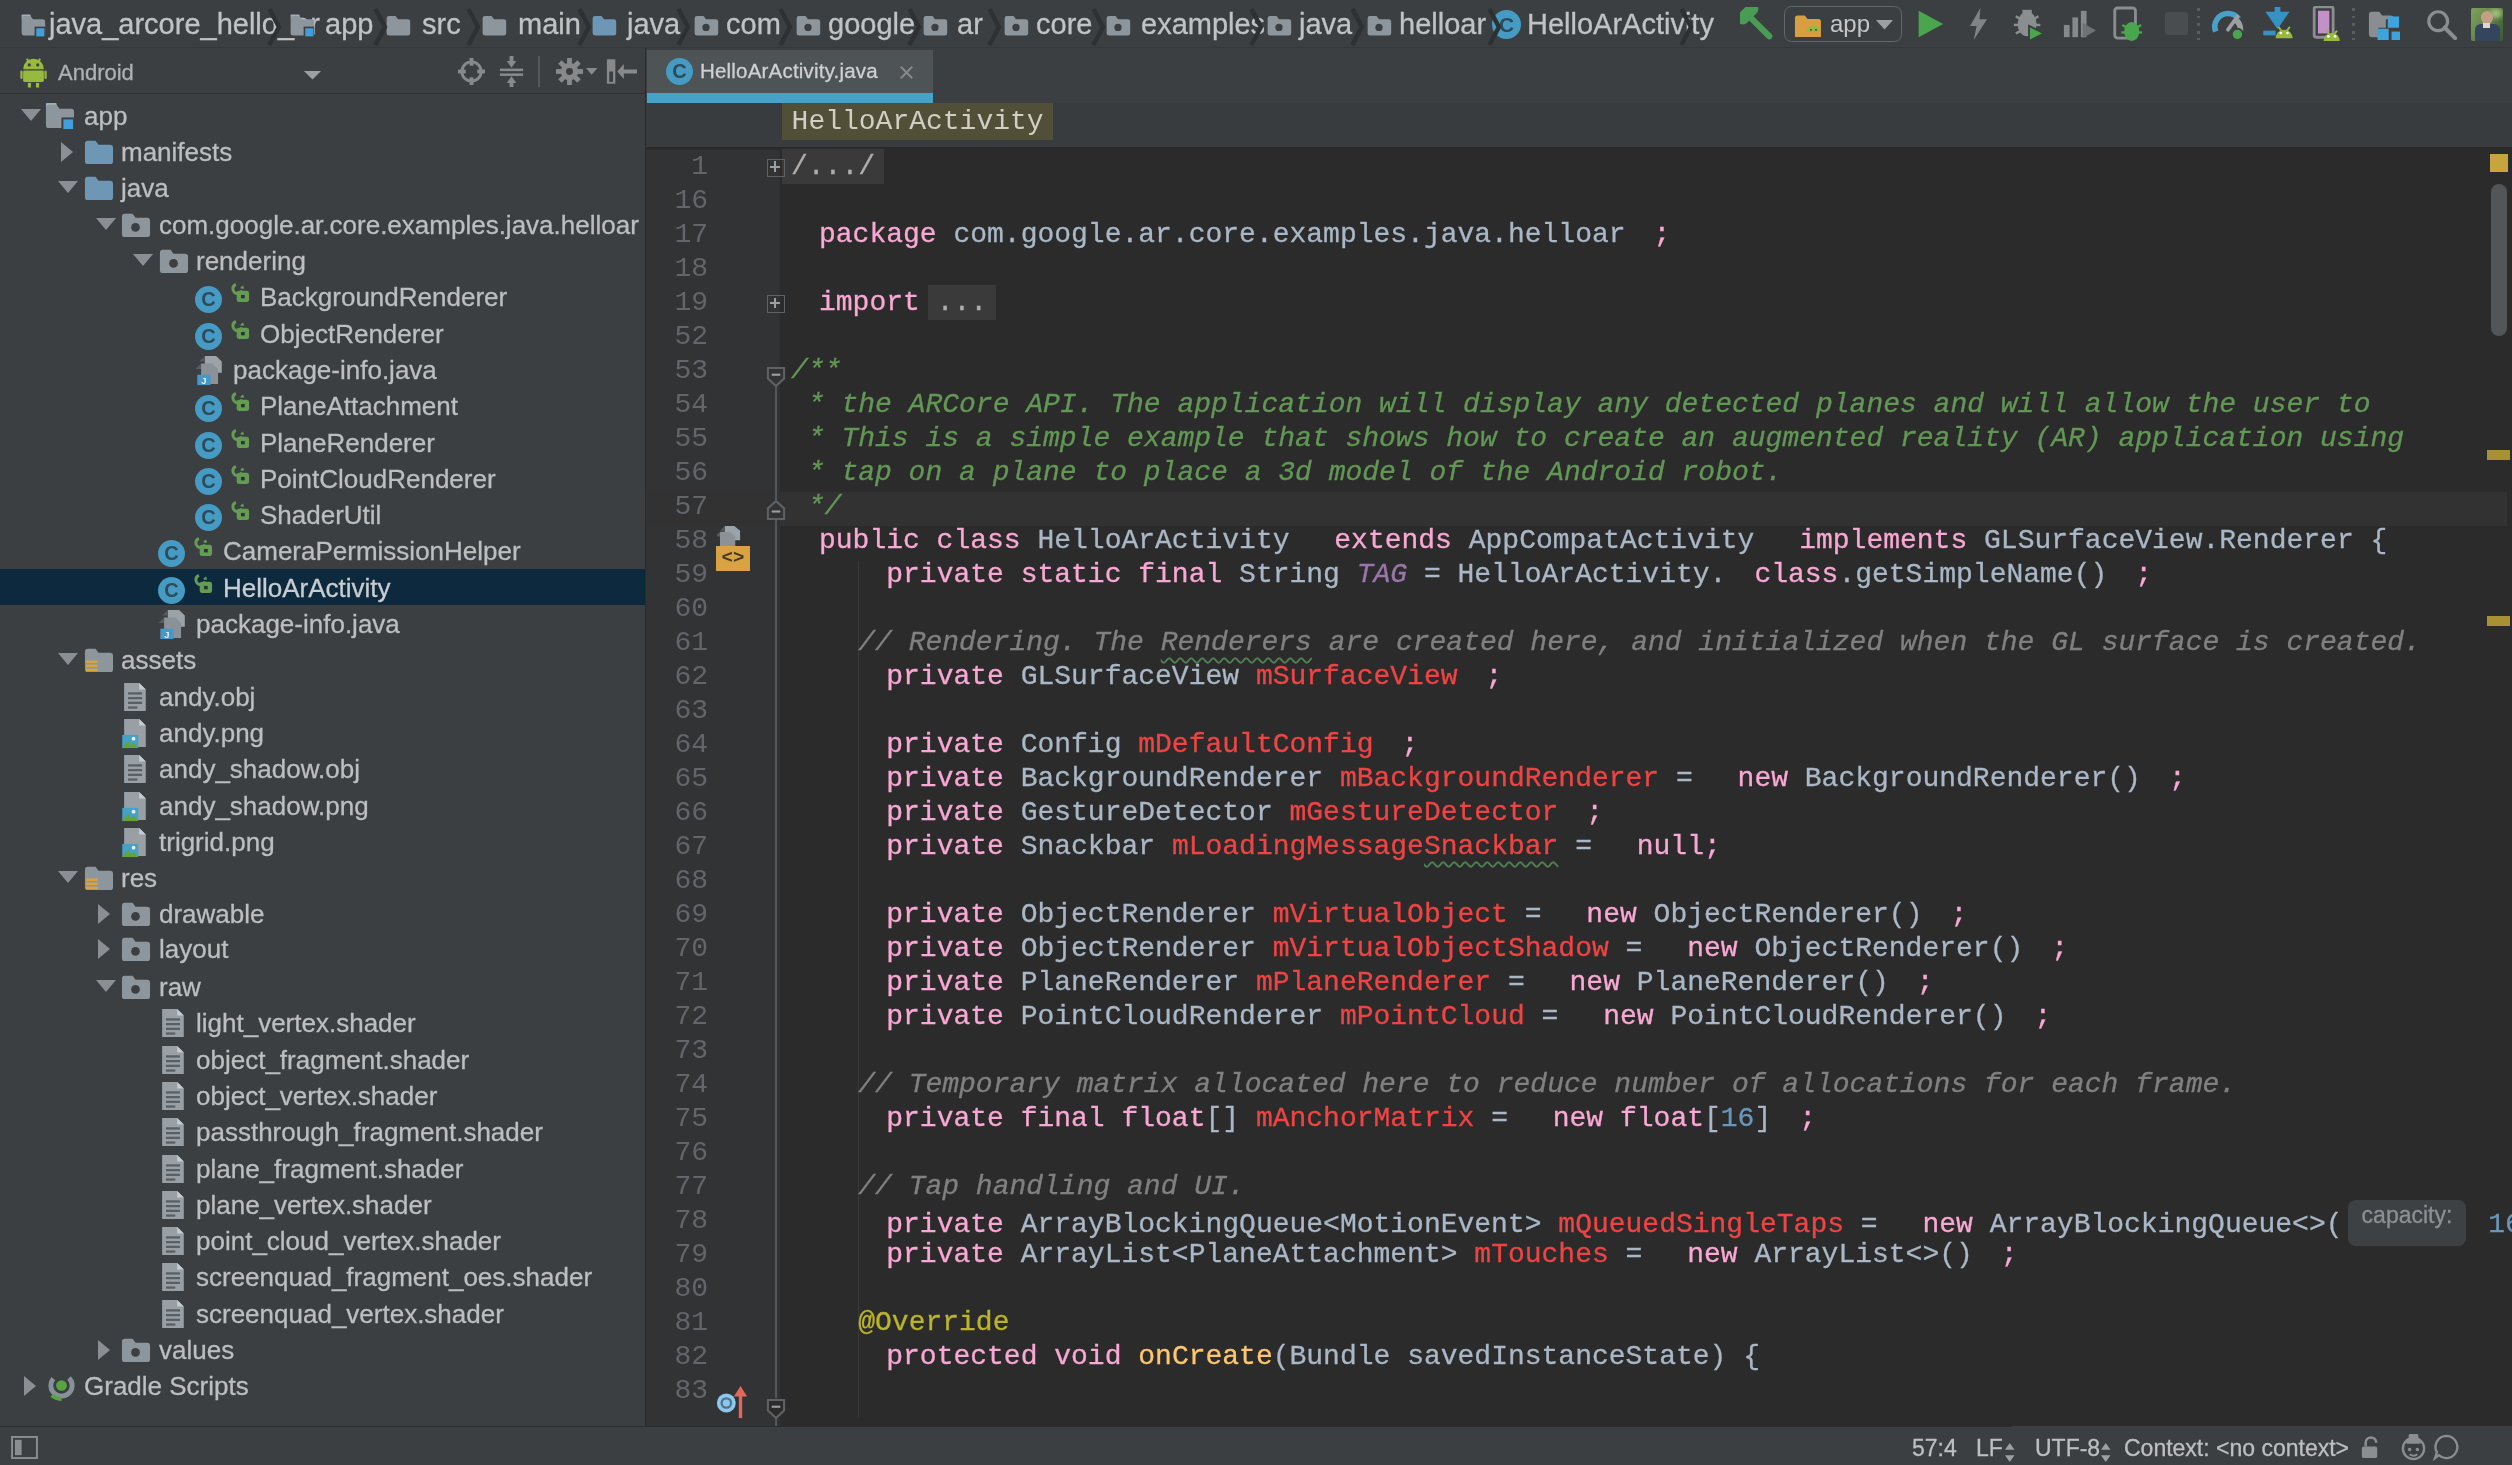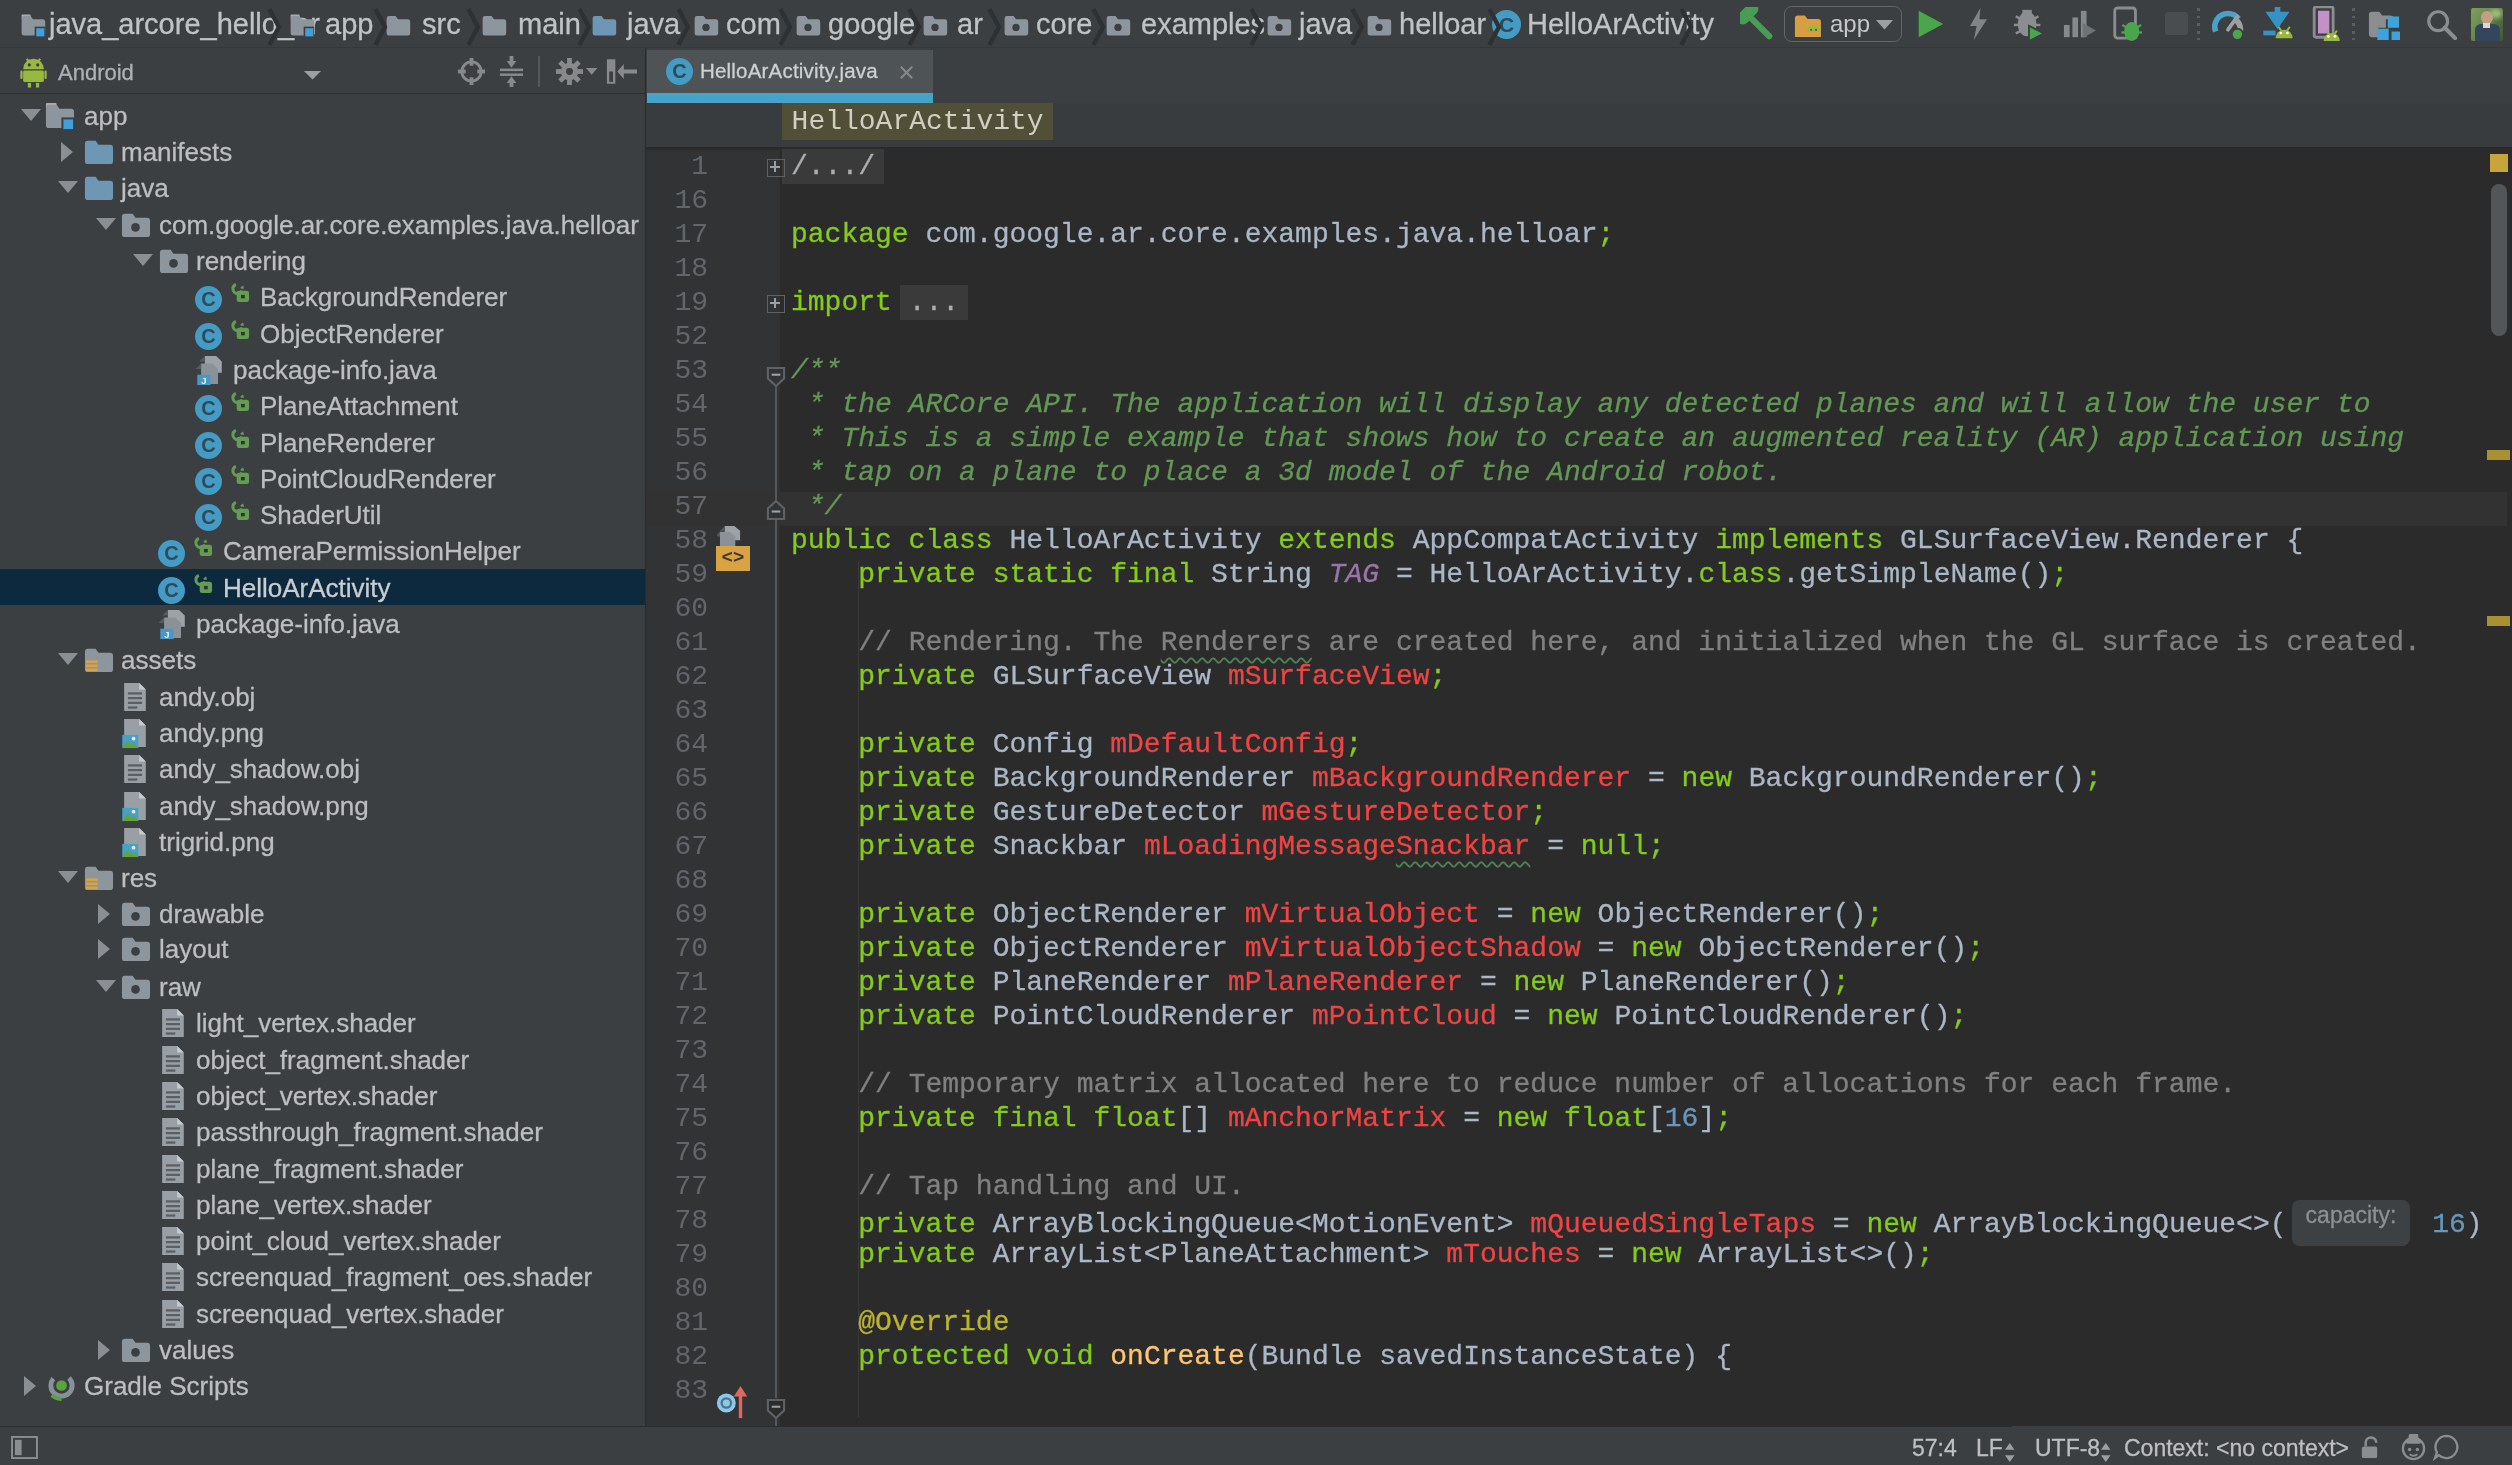--- a/index.html
+++ b/index.html
@@ -37,23 +37,23 @@
 #crumbchip { position:absolute; left:136px; top:0; height:37px; background:#514F38; color:#CFCFC3; font-family:"Liberation Mono", monospace; font-size:28px; line-height:37px; padding:0 9.6px; }
 
 
 #ebody { position:absolute; left:0; top:102px; width:1867px; height:1276px; background:#2B2B2B; }
 #gutterbg { position:absolute; left:0; top:0; width:133px; height:1276px; background:#313335; }
 #caretline { position:absolute; left:0; width:1861px; background:#323232; }
 #gnums { position:absolute; left:0; top:0; width:62px; text-align:right; color:#62666A; font-family:"Liberation Mono", monospace; font-size:28px; }
 .gl { height:34px; line-height:34px; }
 #codearea { position:absolute; left:145px; top:0; -webkit-text-stroke:0.3px; font-family:"Liberation Mono", monospace; font-size:28px; color:#A9B7C6; }
 .cl { height:34px; line-height:34px; white-space:pre; }
-.k { color:#84cc16; }
+.k { color:#f9a8d4;margin-left:28px; }
 .dc { color:#629755; font-style:italic; }
-.cm { color:#808080; }
+.cm { color:#808080;font-style:italic; }
 .fl { color:#ef4444;text-align:center; }
 .nm { color:#6897BB; }
 .an { color:#BBB529; }
 .mt { color:#FFC66D; }
 .cn { color:#9876AA; font-style:italic; }
 .wv { text-decoration:underline; text-decoration-style:wavy; text-decoration-color:#4E8052; text-decoration-thickness:1.9px; text-underline-offset:6.7px; }
 .fold { background:#3A3A3A; color:#ADADAD; padding:1.9px 8.6px; margin-left:-8.6px; }
 .hint { display:inline-block; background:#3D4144; color:#8C9093; border-radius:7.6px; font-family:"Liberation Sans"; font-size:23px; padding:0 13.4px; margin-left:5.7px; margin-right:5.7px; height:46px; line-height:30px; vertical-align:middle; margin-top:-3.8px; }
 
 

